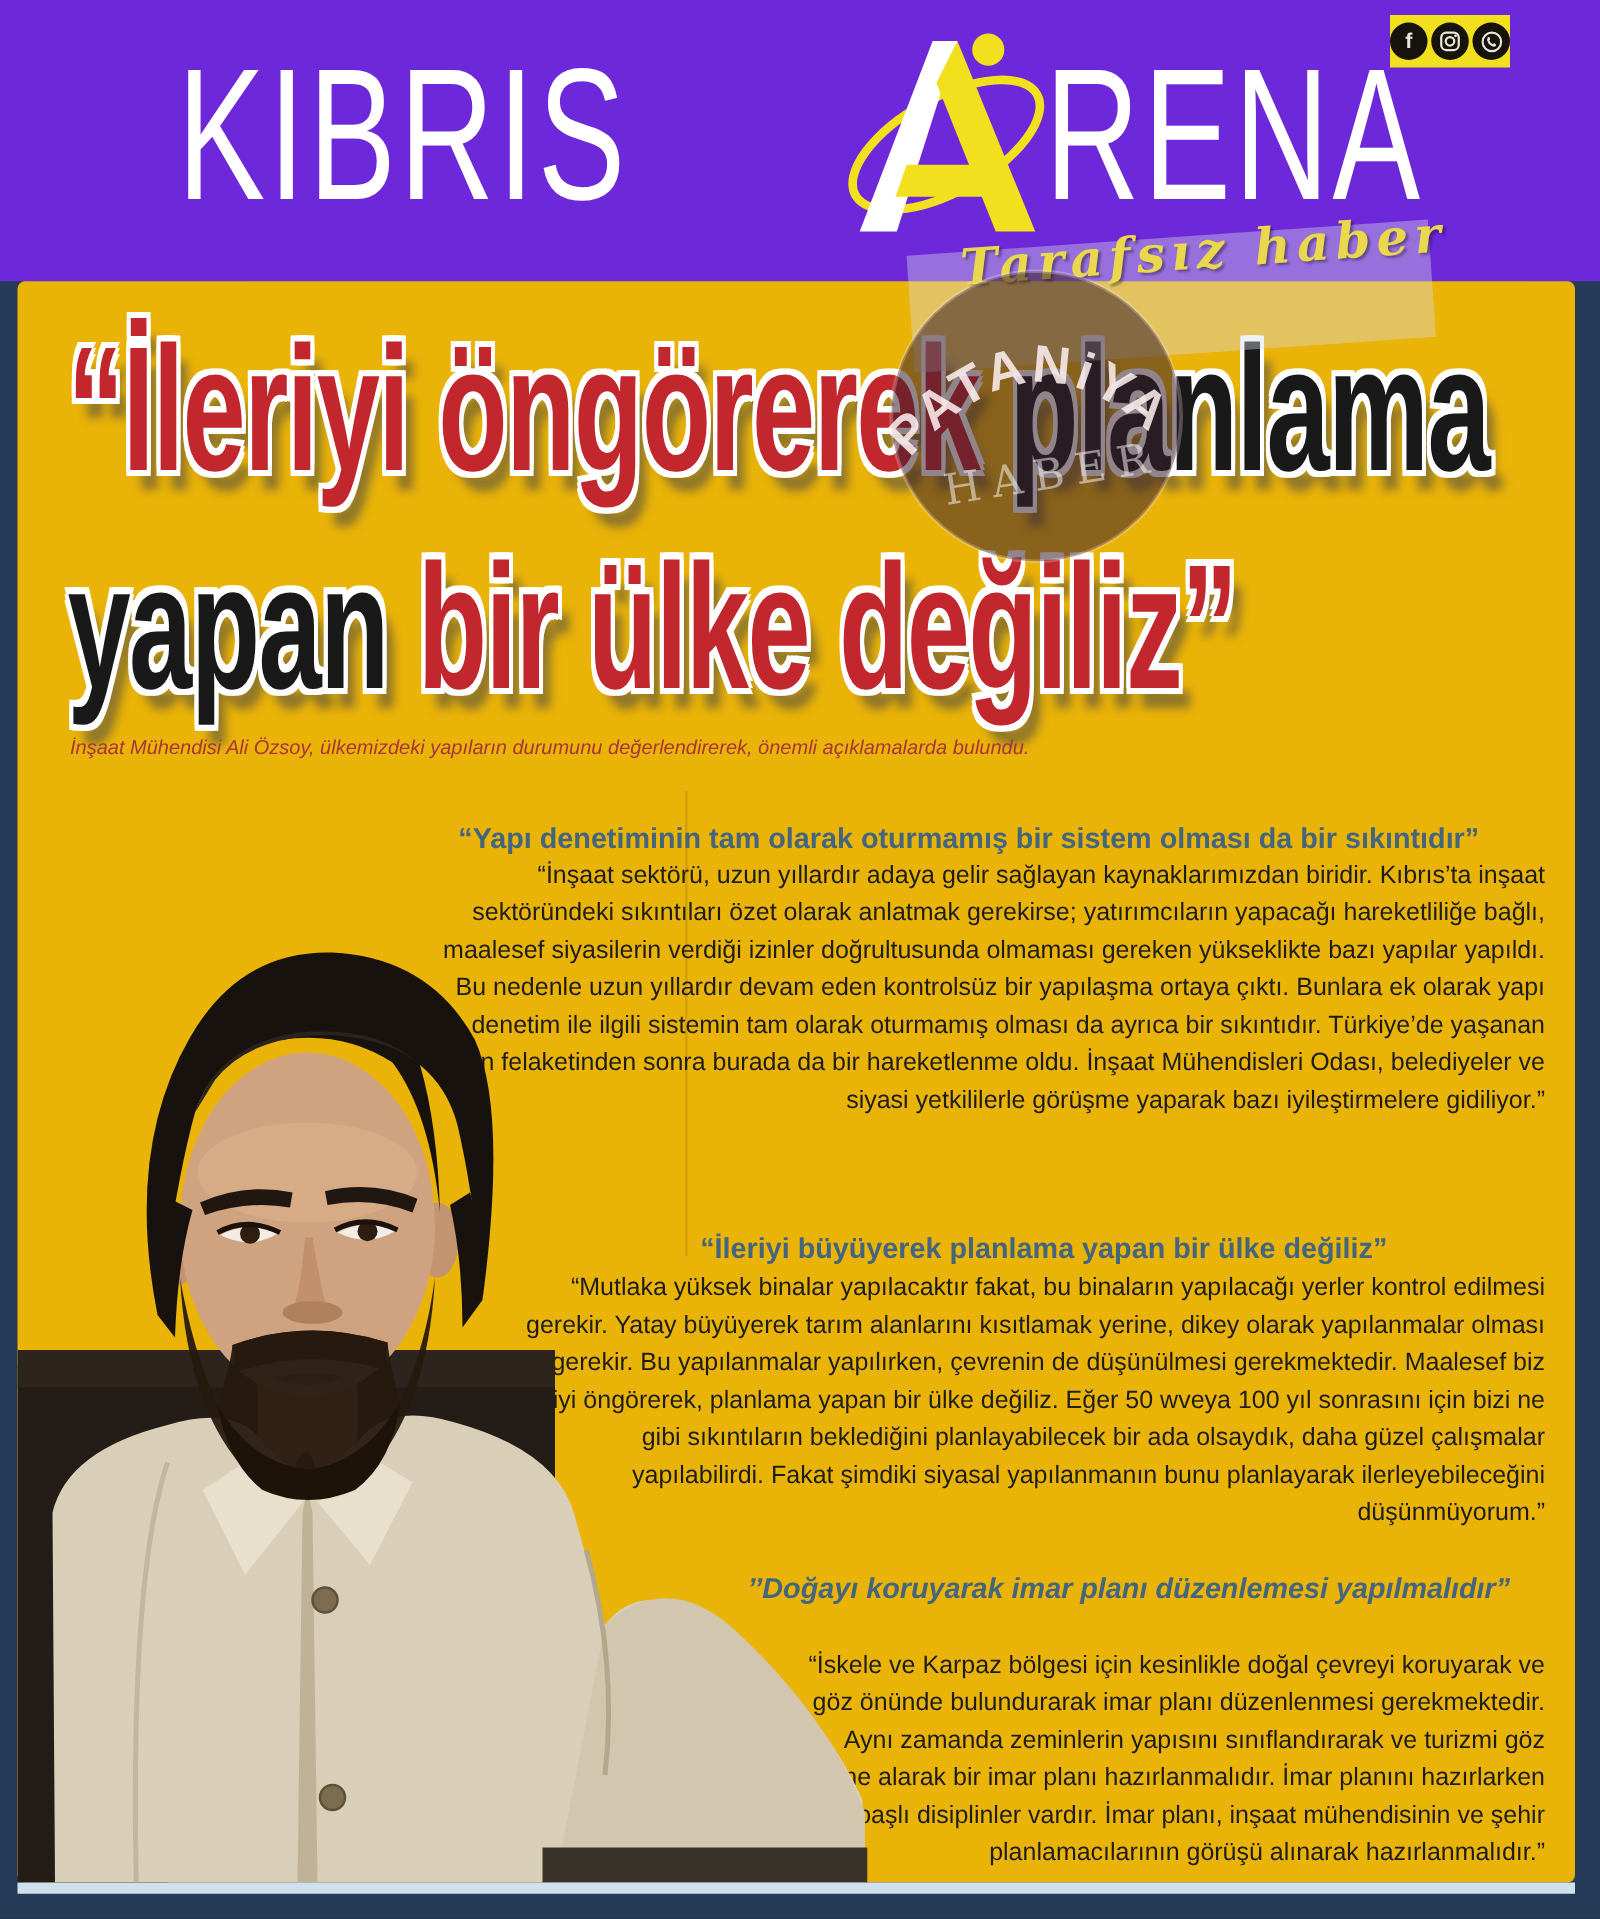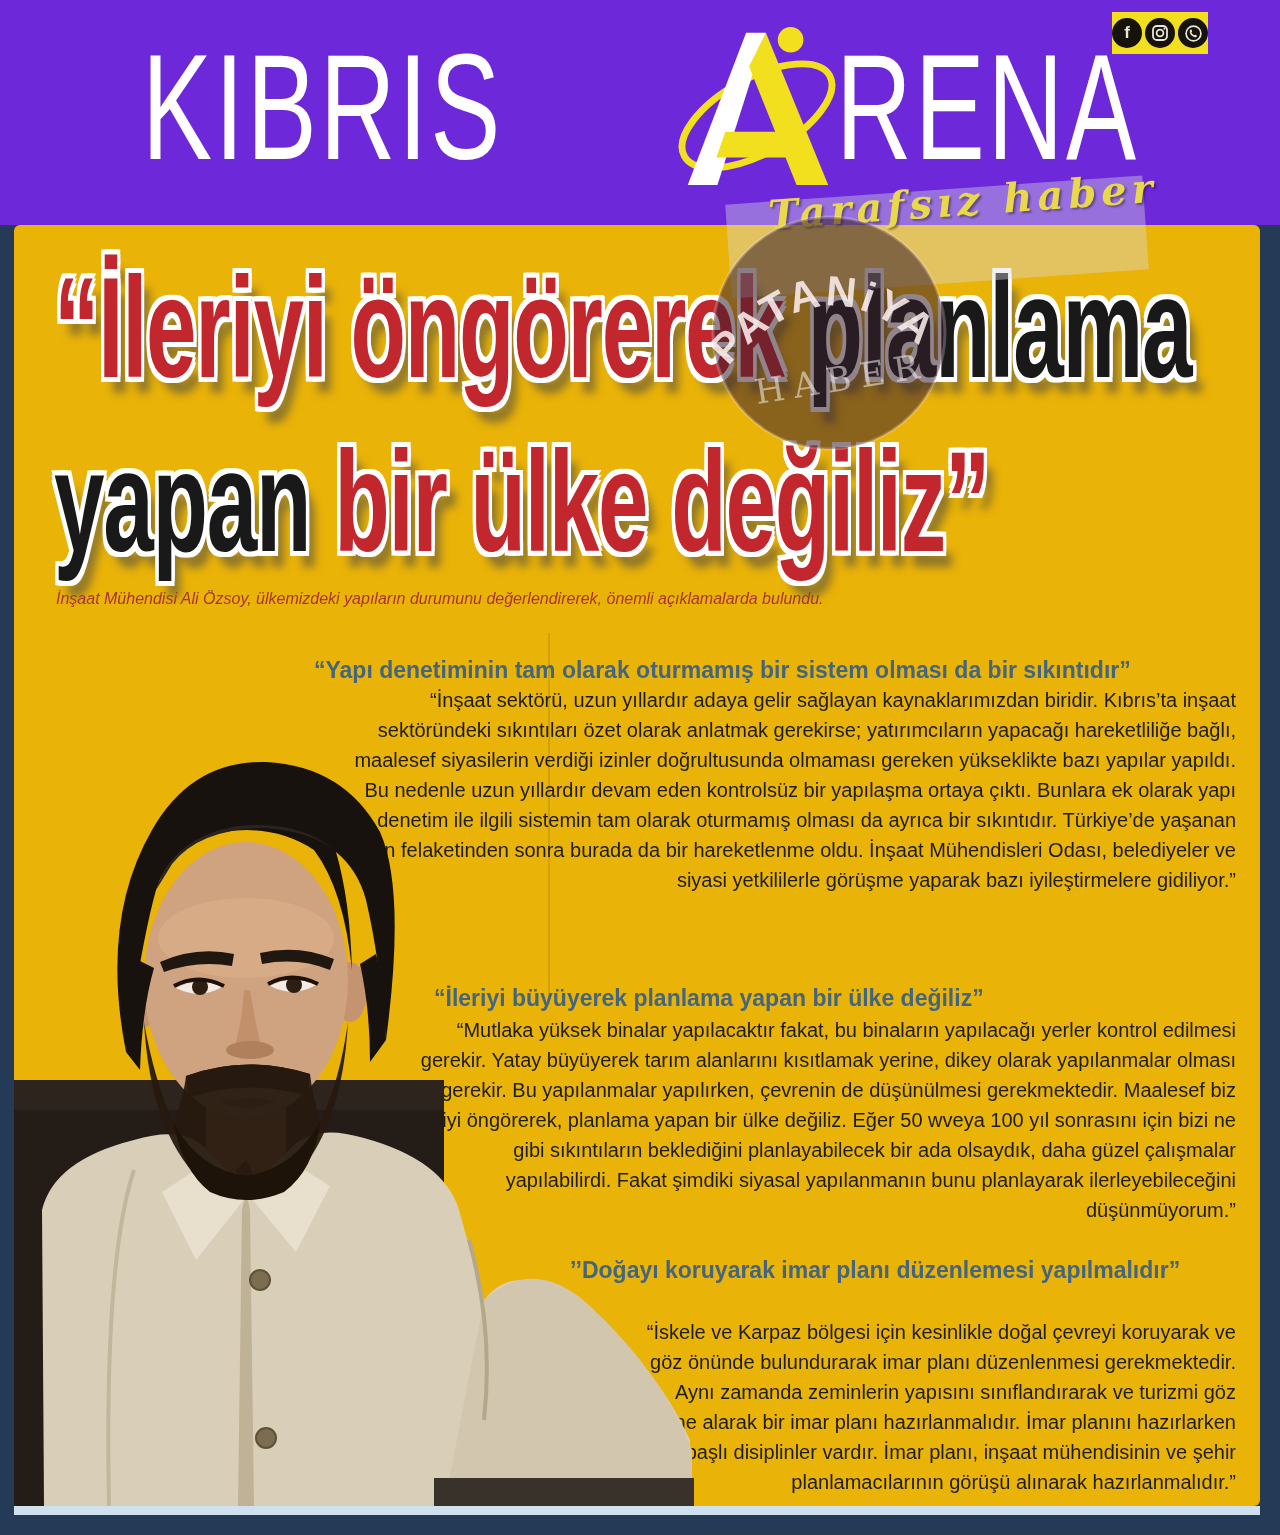--- a/index.html
+++ b/index.html
@@ -39,29 +39,29 @@
         text-shadow:-5px -5px 0 #fff,0 -5px 0 #fff,5px -5px 0 #fff,-5px 0 0 #fff,5px 0 0 #fff,
                     -5px 5px 0 #fff,0 5px 0 #fff,5px 5px 0 #fff,14px 16px 10px rgba(70,70,70,.55);}
   .hl1{left:40px;top:28px;}
   .hl2{left:40px;top:202px;}
   .hl-red{color:#c1272d;}
   .hl-black{color:#191919;}
   
   .standfirst{position:absolute;left:42px;top:356px;width:1130px;color:#a93537;
         font-size:16px;line-height:36px;font-weight:400;font-style:italic;}
   
-  .sec-heading{position:absolute;right:24px;text-align:left;color:#44657e;font-size:23px;
+  .sec-heading{position:absolute;right:24px;text-align:center;color:#44657e;font-size:23px;
         line-height:30px;font-weight:700;}
   .sec-body{position:absolute;right:24px;text-align:right;color:#1d1d1d;font-size:20px;
         line-height:30px;}
   .h1{left:300px;top:430px;}
   .p1{left:316px;top:460px;}
   .h2{left:420px;top:758px;}
   .p2{left:398px;top:790px;}
-  .h3{left:556px;top:1030px;}
+  .h3{left:556px;top:1030px;font-style:italic;}
   .p3{left:600px;top:1092px;}
   .crease{position:absolute;left:534px;top:408px;width:2px;height:372px;background:rgba(0,0,0,.10);}
   
   .photo{position:absolute;left:0px;top:515px;width:680px;height:766px;z-index:5;}
   
   .stamp{position:absolute;left:662px;top:166px;width:334px;height:334px;z-index:70;pointer-events:none;}
 </style>
 </head>
 <body>
 

